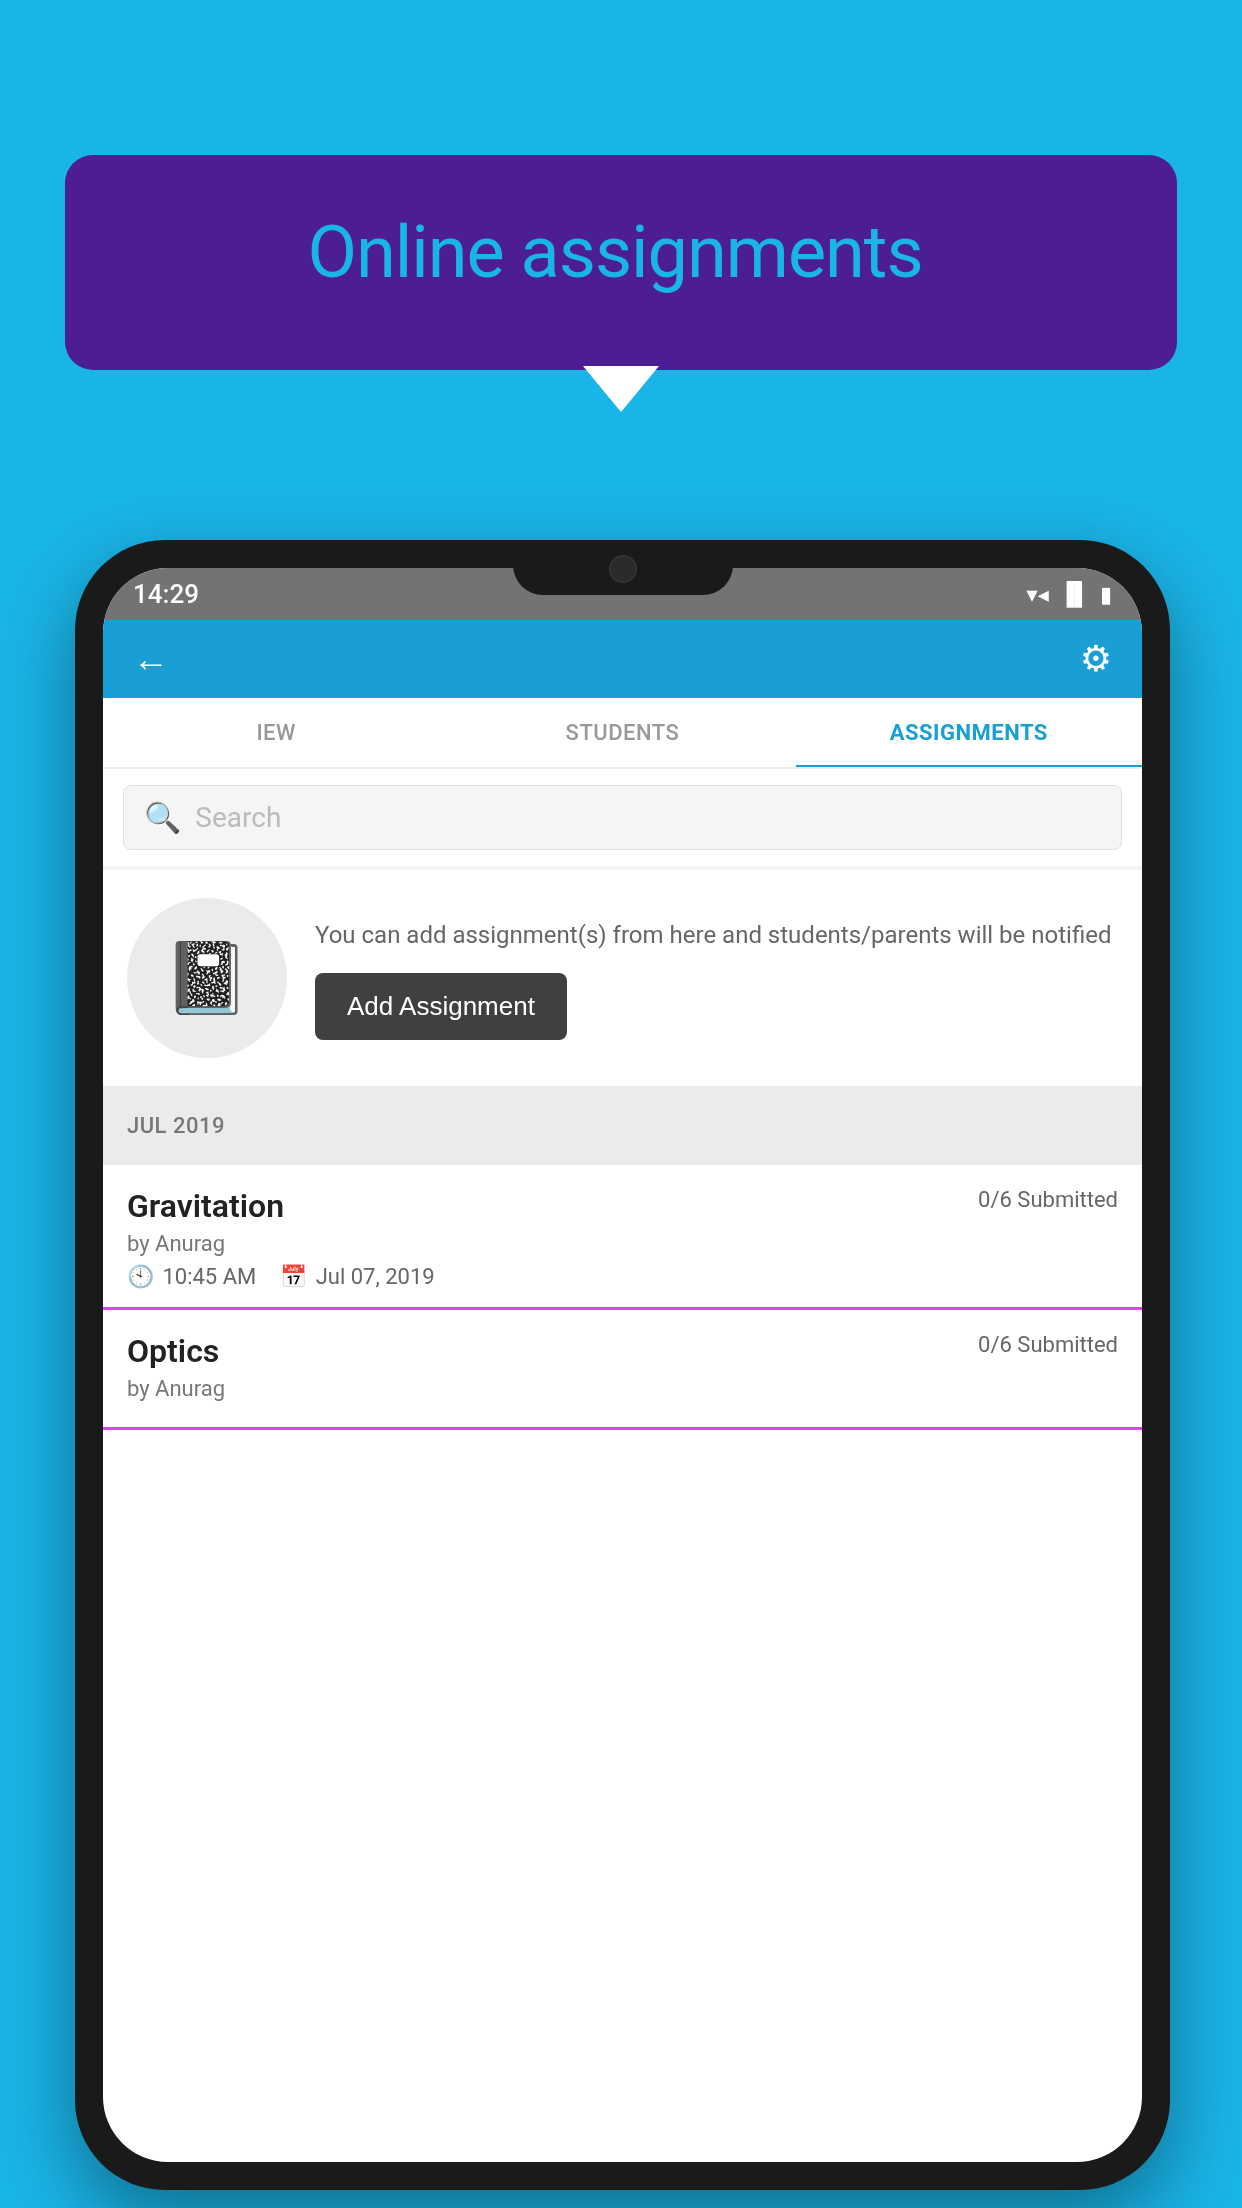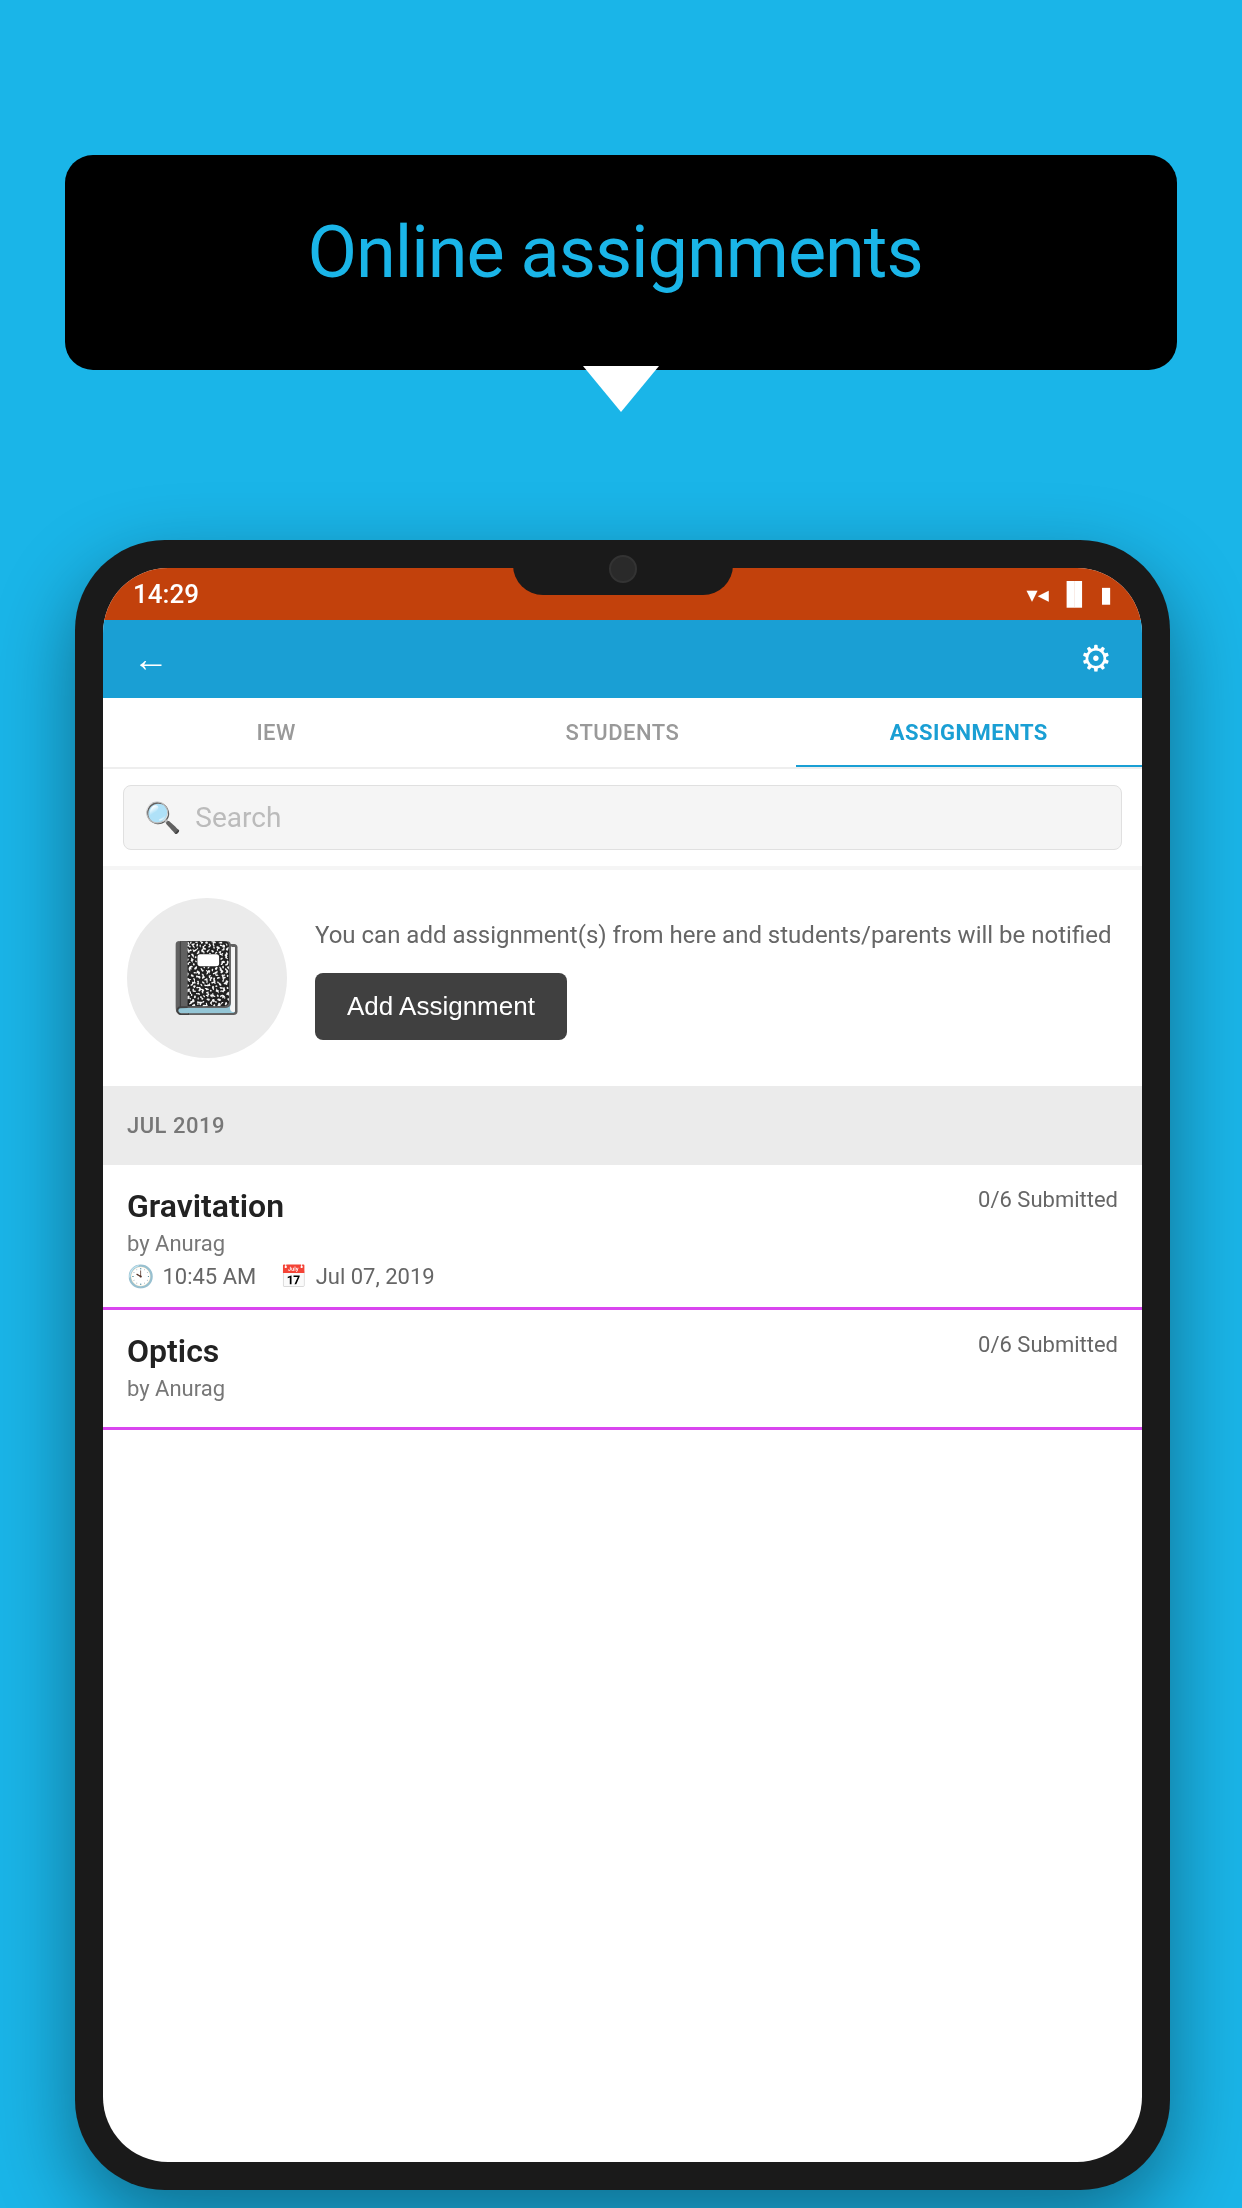--- a/index.html
+++ b/index.html
@@ -13,21 +13,21 @@
     }
 
     
     .speech-bubble-container {
       position: absolute;
       top: 155px;
       left: 65px;
       right: 65px;
     }
     .speech-bubble {
-      background: #000000;
+      background: #4c1d95;
       border-radius: 28px;
       padding: 55px 60px 55px 48px;
       text-align: center;
       position: relative;
     }
     .speech-bubble::after {
       content: '';
       position: absolute;
       bottom: -42px;
       left: 50%;
@@ -95,21 +95,21 @@
       left: 28px;
       right: 28px;
       bottom: 28px;
       background: white;
       border-radius: 65px;
       overflow: hidden;
     }
 
     
     .status-bar {
-      background: #c2410c;
+      background: #737373;
       height: 52px;
       display: flex;
       align-items: center;
       justify-content: space-between;
       padding: 0 30px;
     }
     .status-time {
       color: white;
       font-size: 26px;
       font-weight: 500;

